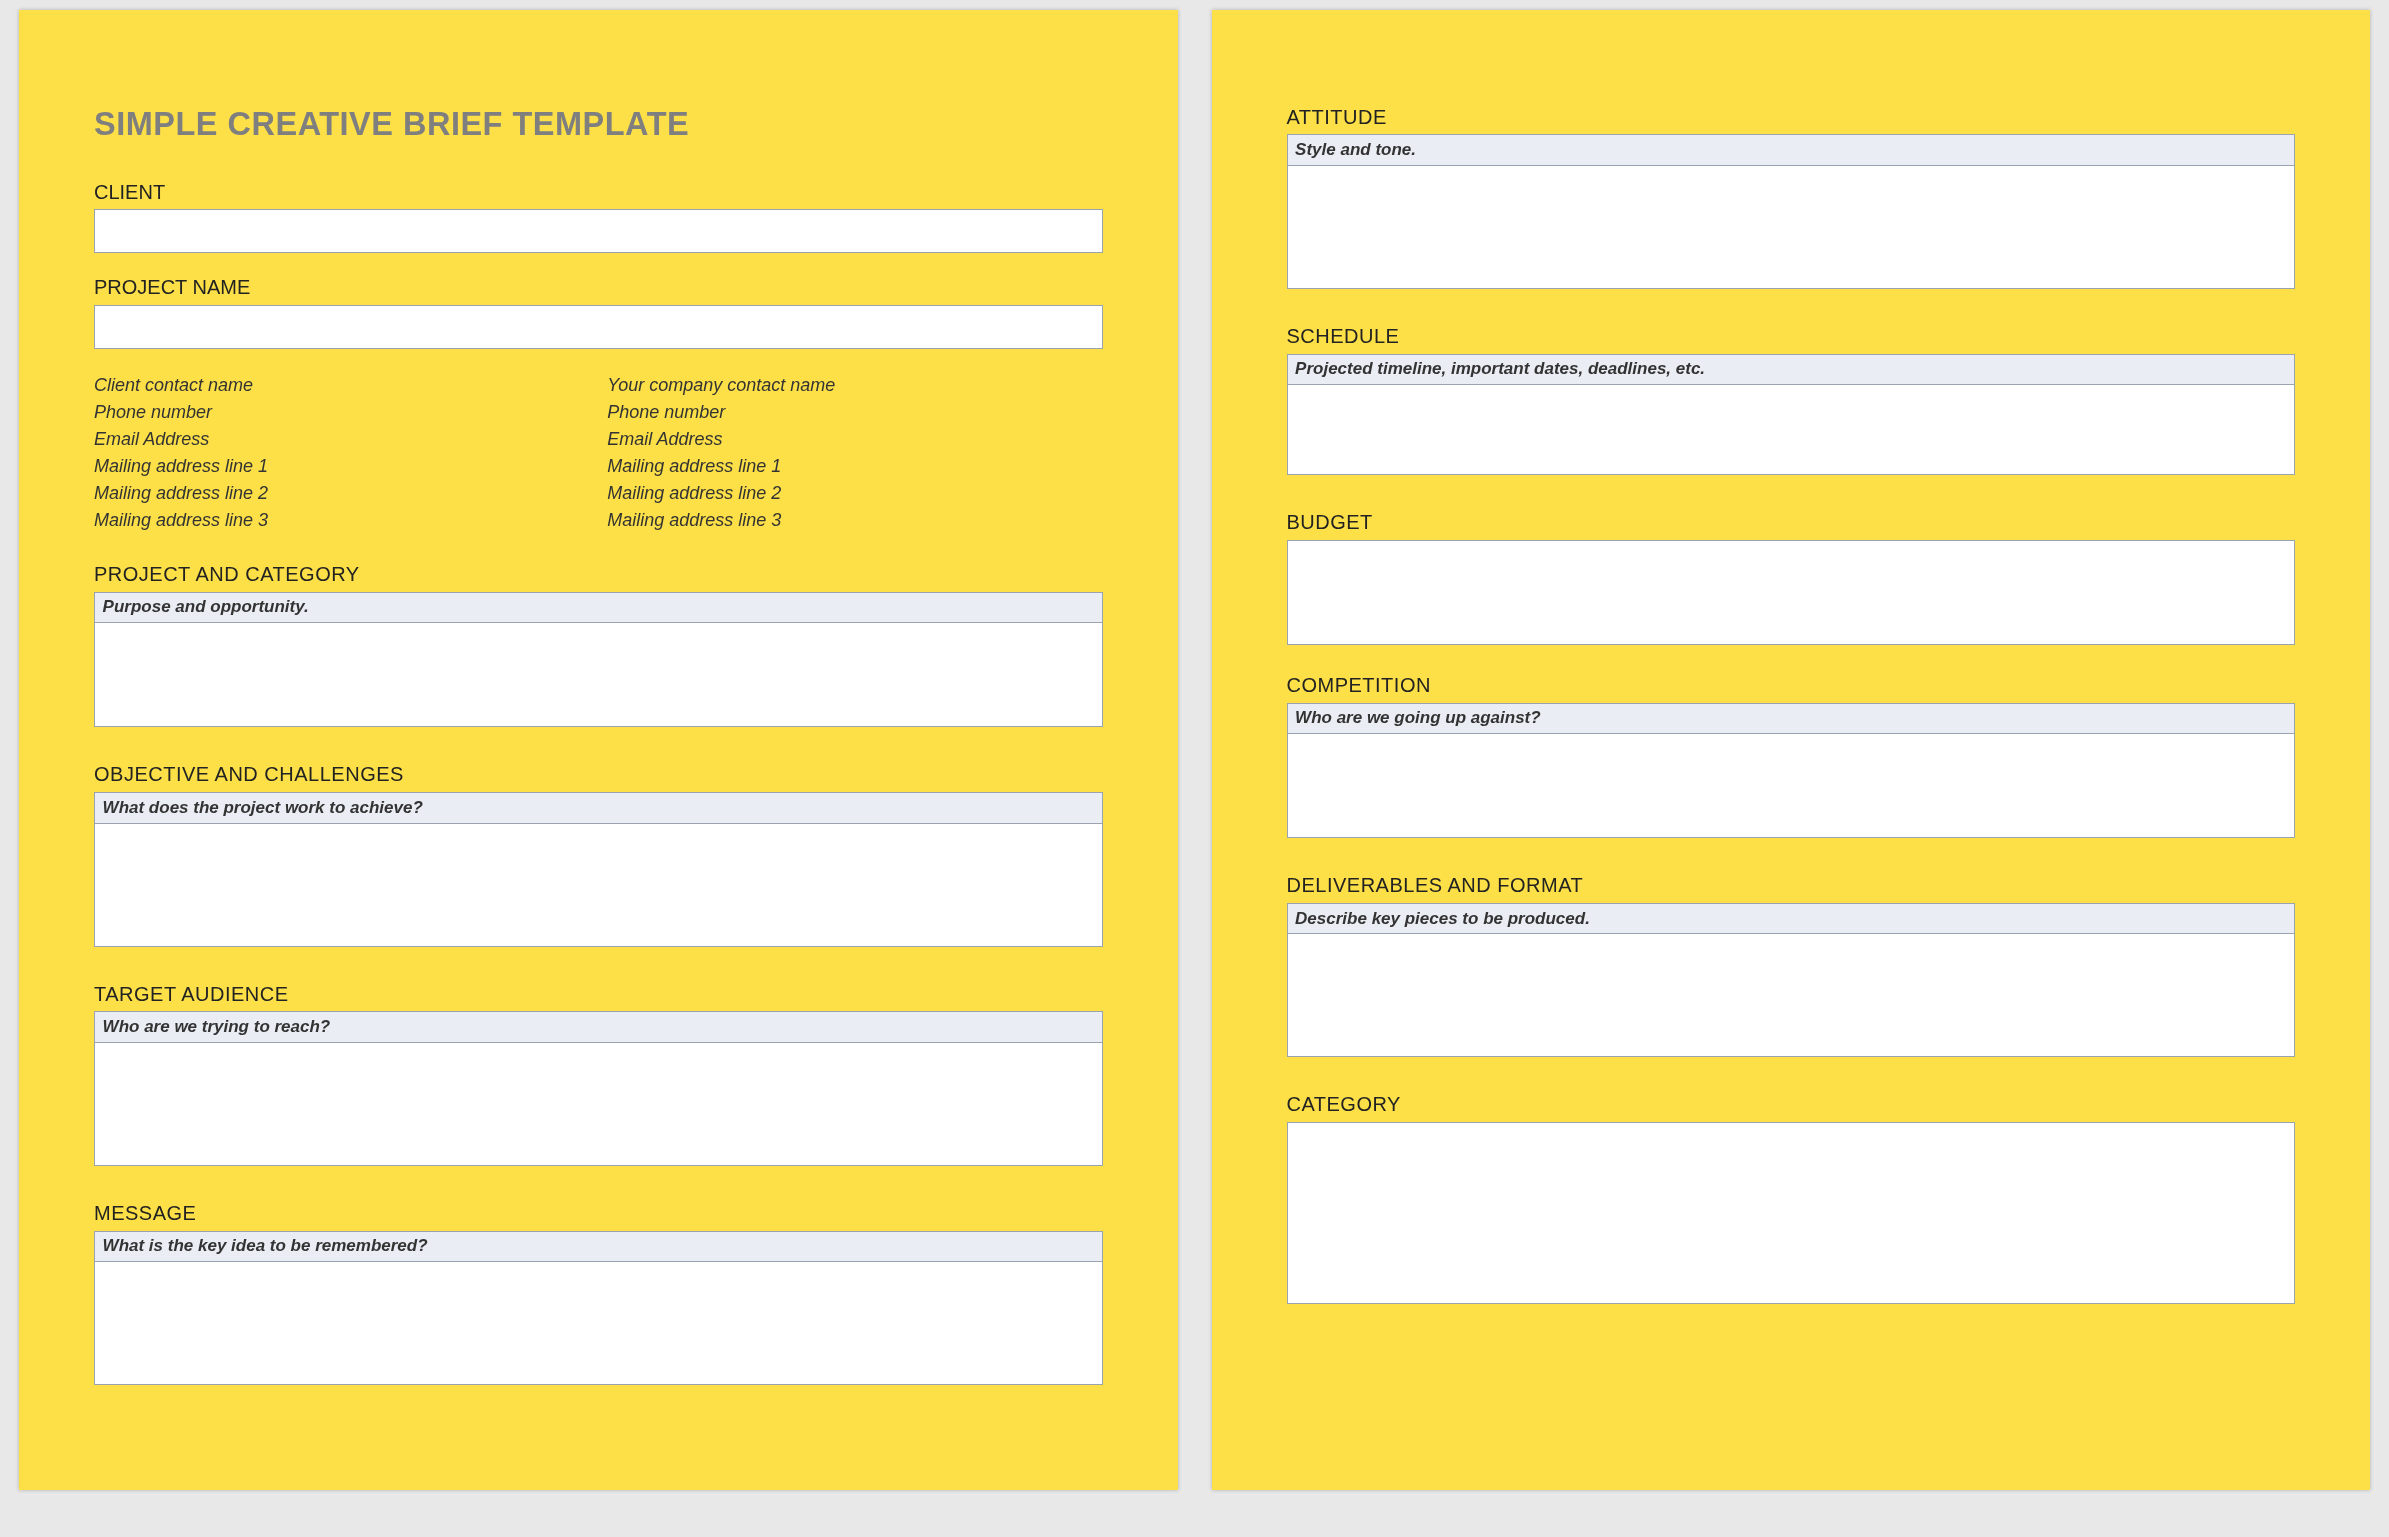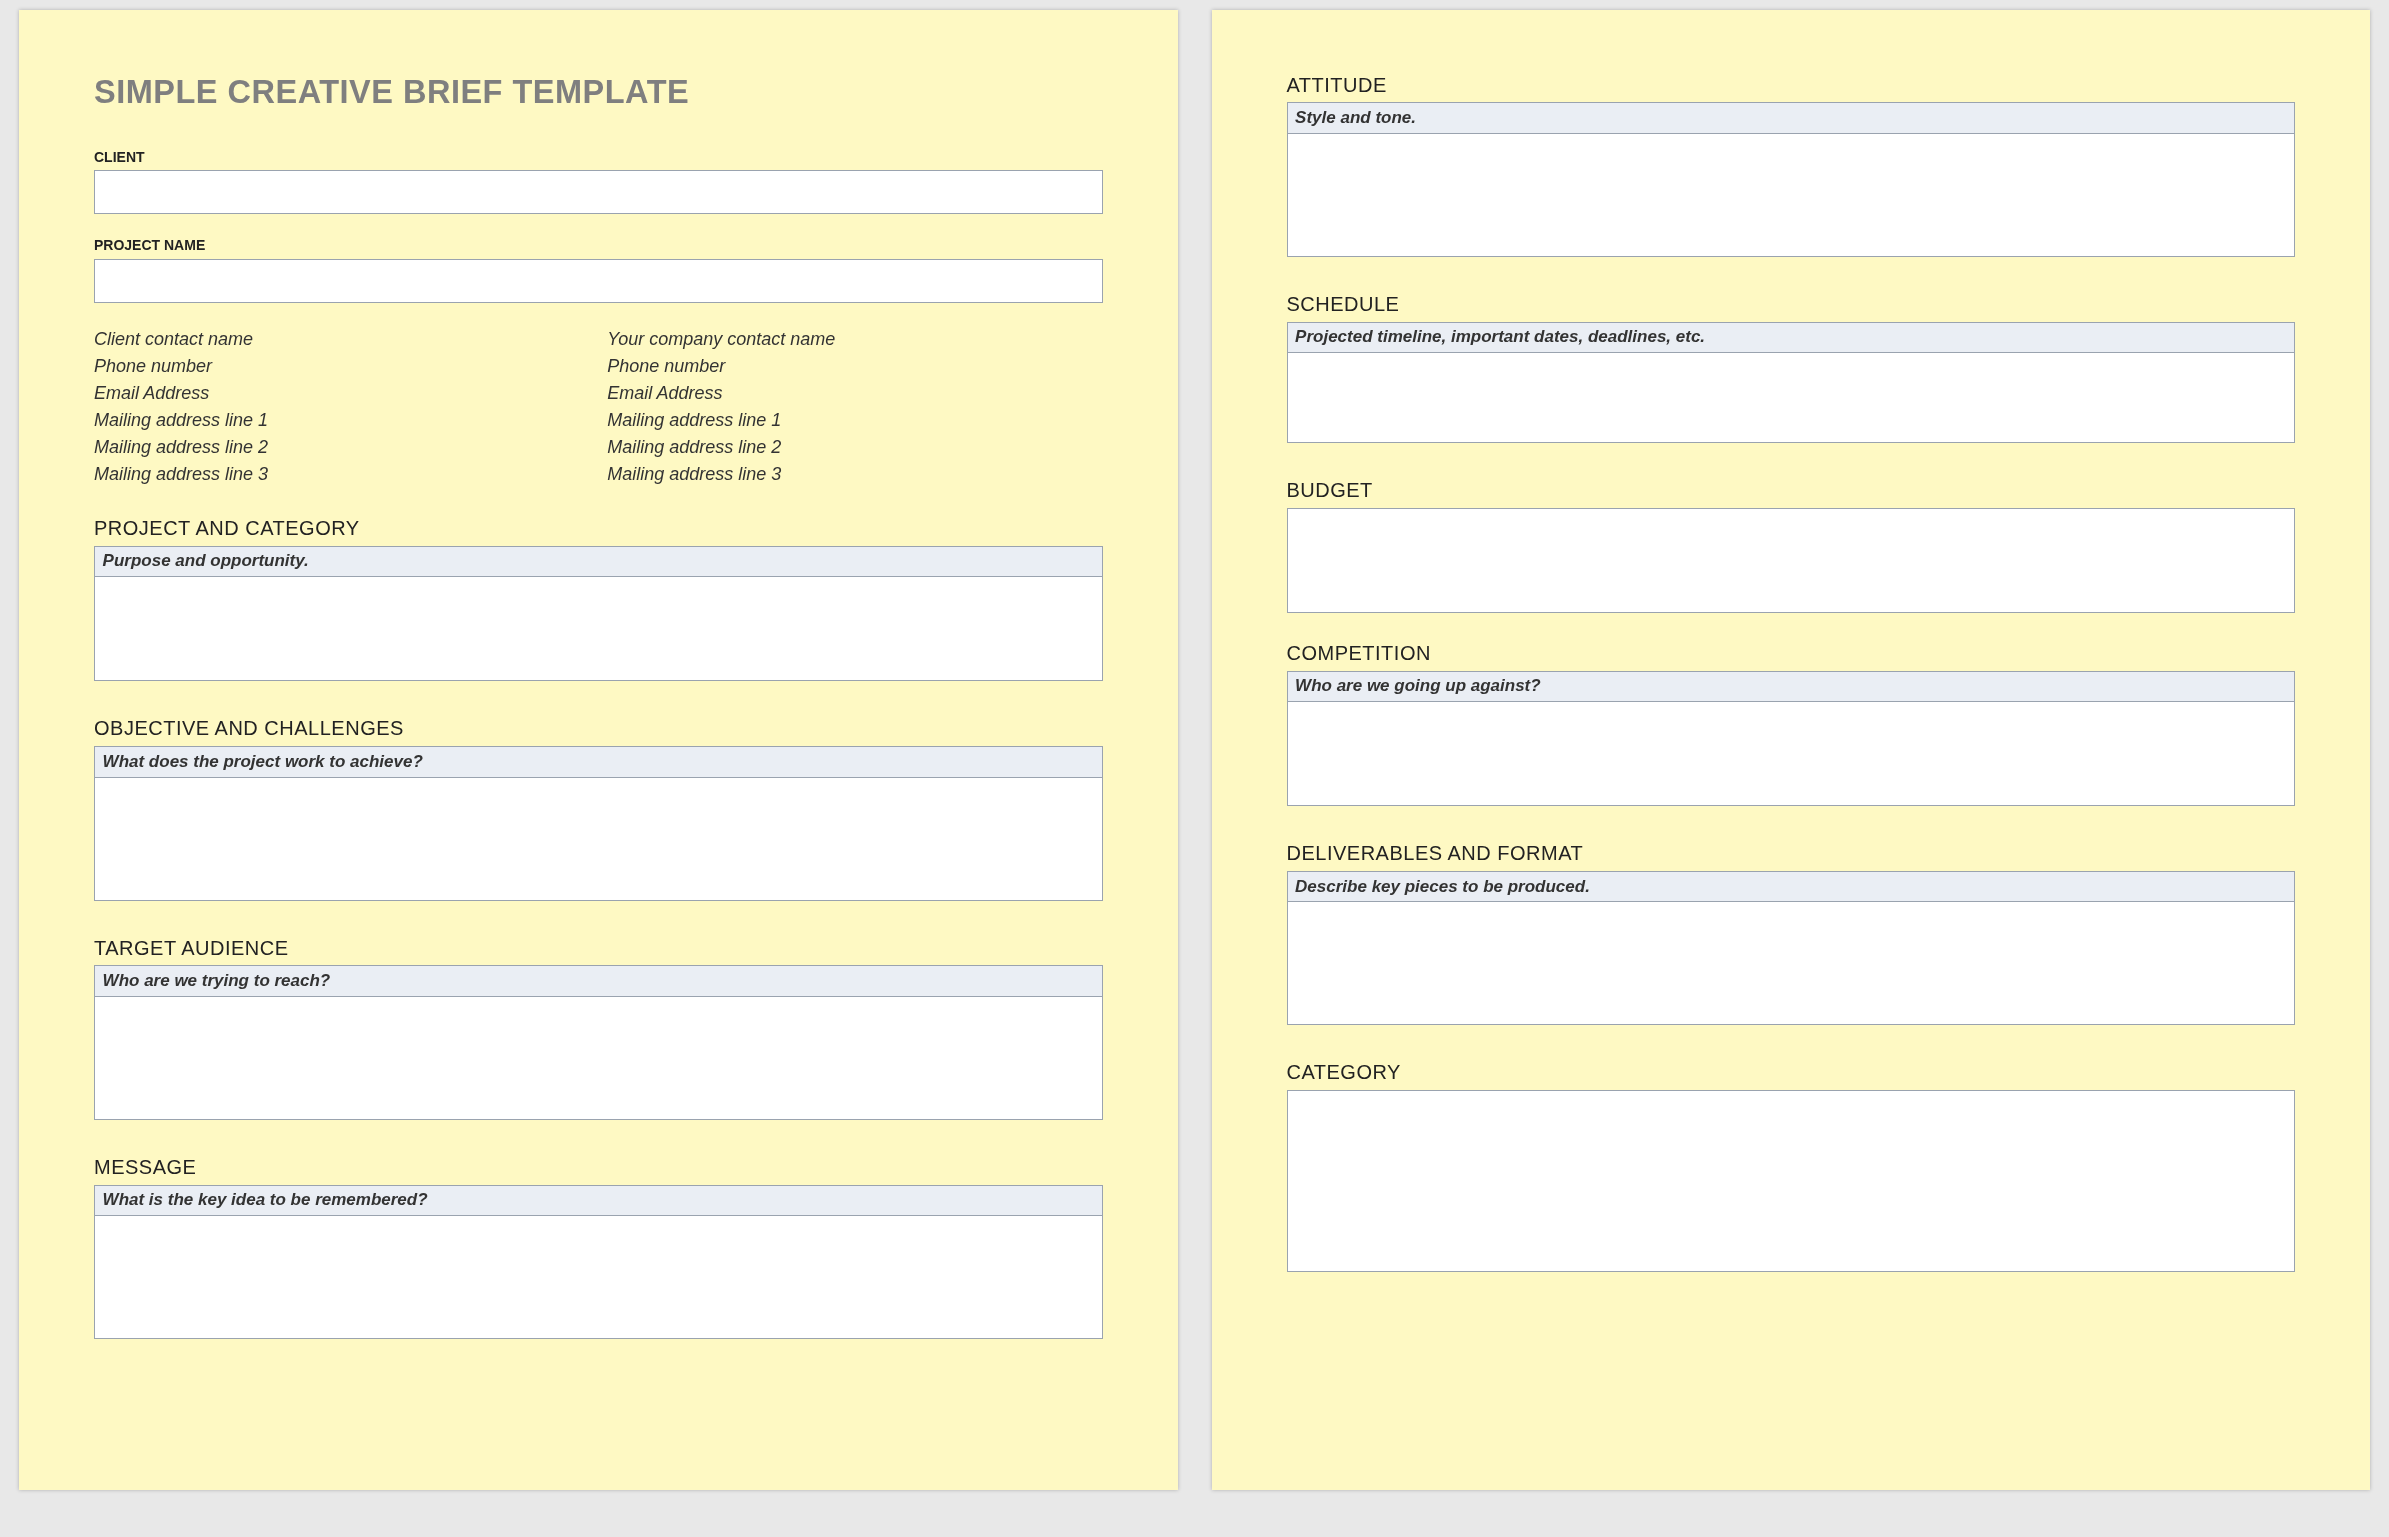--- a/index.html
+++ b/index.html
@@ -5,37 +5,37 @@
   * { box-sizing: border-box; margin: 0; padding: 0; }
   body {
     background: #e8e8e8;
     font-family: "Century Gothic", "Futura", "Avenir", "Trebuchet MS", sans-serif;
     display: flex;
     justify-content: center;
     gap: 34px;
     padding: 9.6px 19px;
   }
   .page {
-    background: #fef9c3;
+    background: #fde047;
     box-shadow: 0 0 3.8px rgba(0,0,0,0.25);
     width: 1166px;
     height: 1480px;
-    padding: 64px 75px 57px 75px;
+    padding: 96px 75px 57px 75px;
     position: relative;
   }
   .doc-title {
     color: #7f7f7f;
     font-size: 32.5px;
     font-weight: 700;
     letter-spacing: 0.5px;
     margin-bottom: 38px;
   }
   .field-label {
-    font-size: 14px;
-    font-weight: 700;
+    font-size: 20px;
+    font-weight: 400;
     color: #222;
     margin-bottom: 5.7px;
   }
   .input-box {
     height: 44px;
     border: 1px solid #9aa3af;
     background: #fff;
     width: 100%;
   }
   .block {

